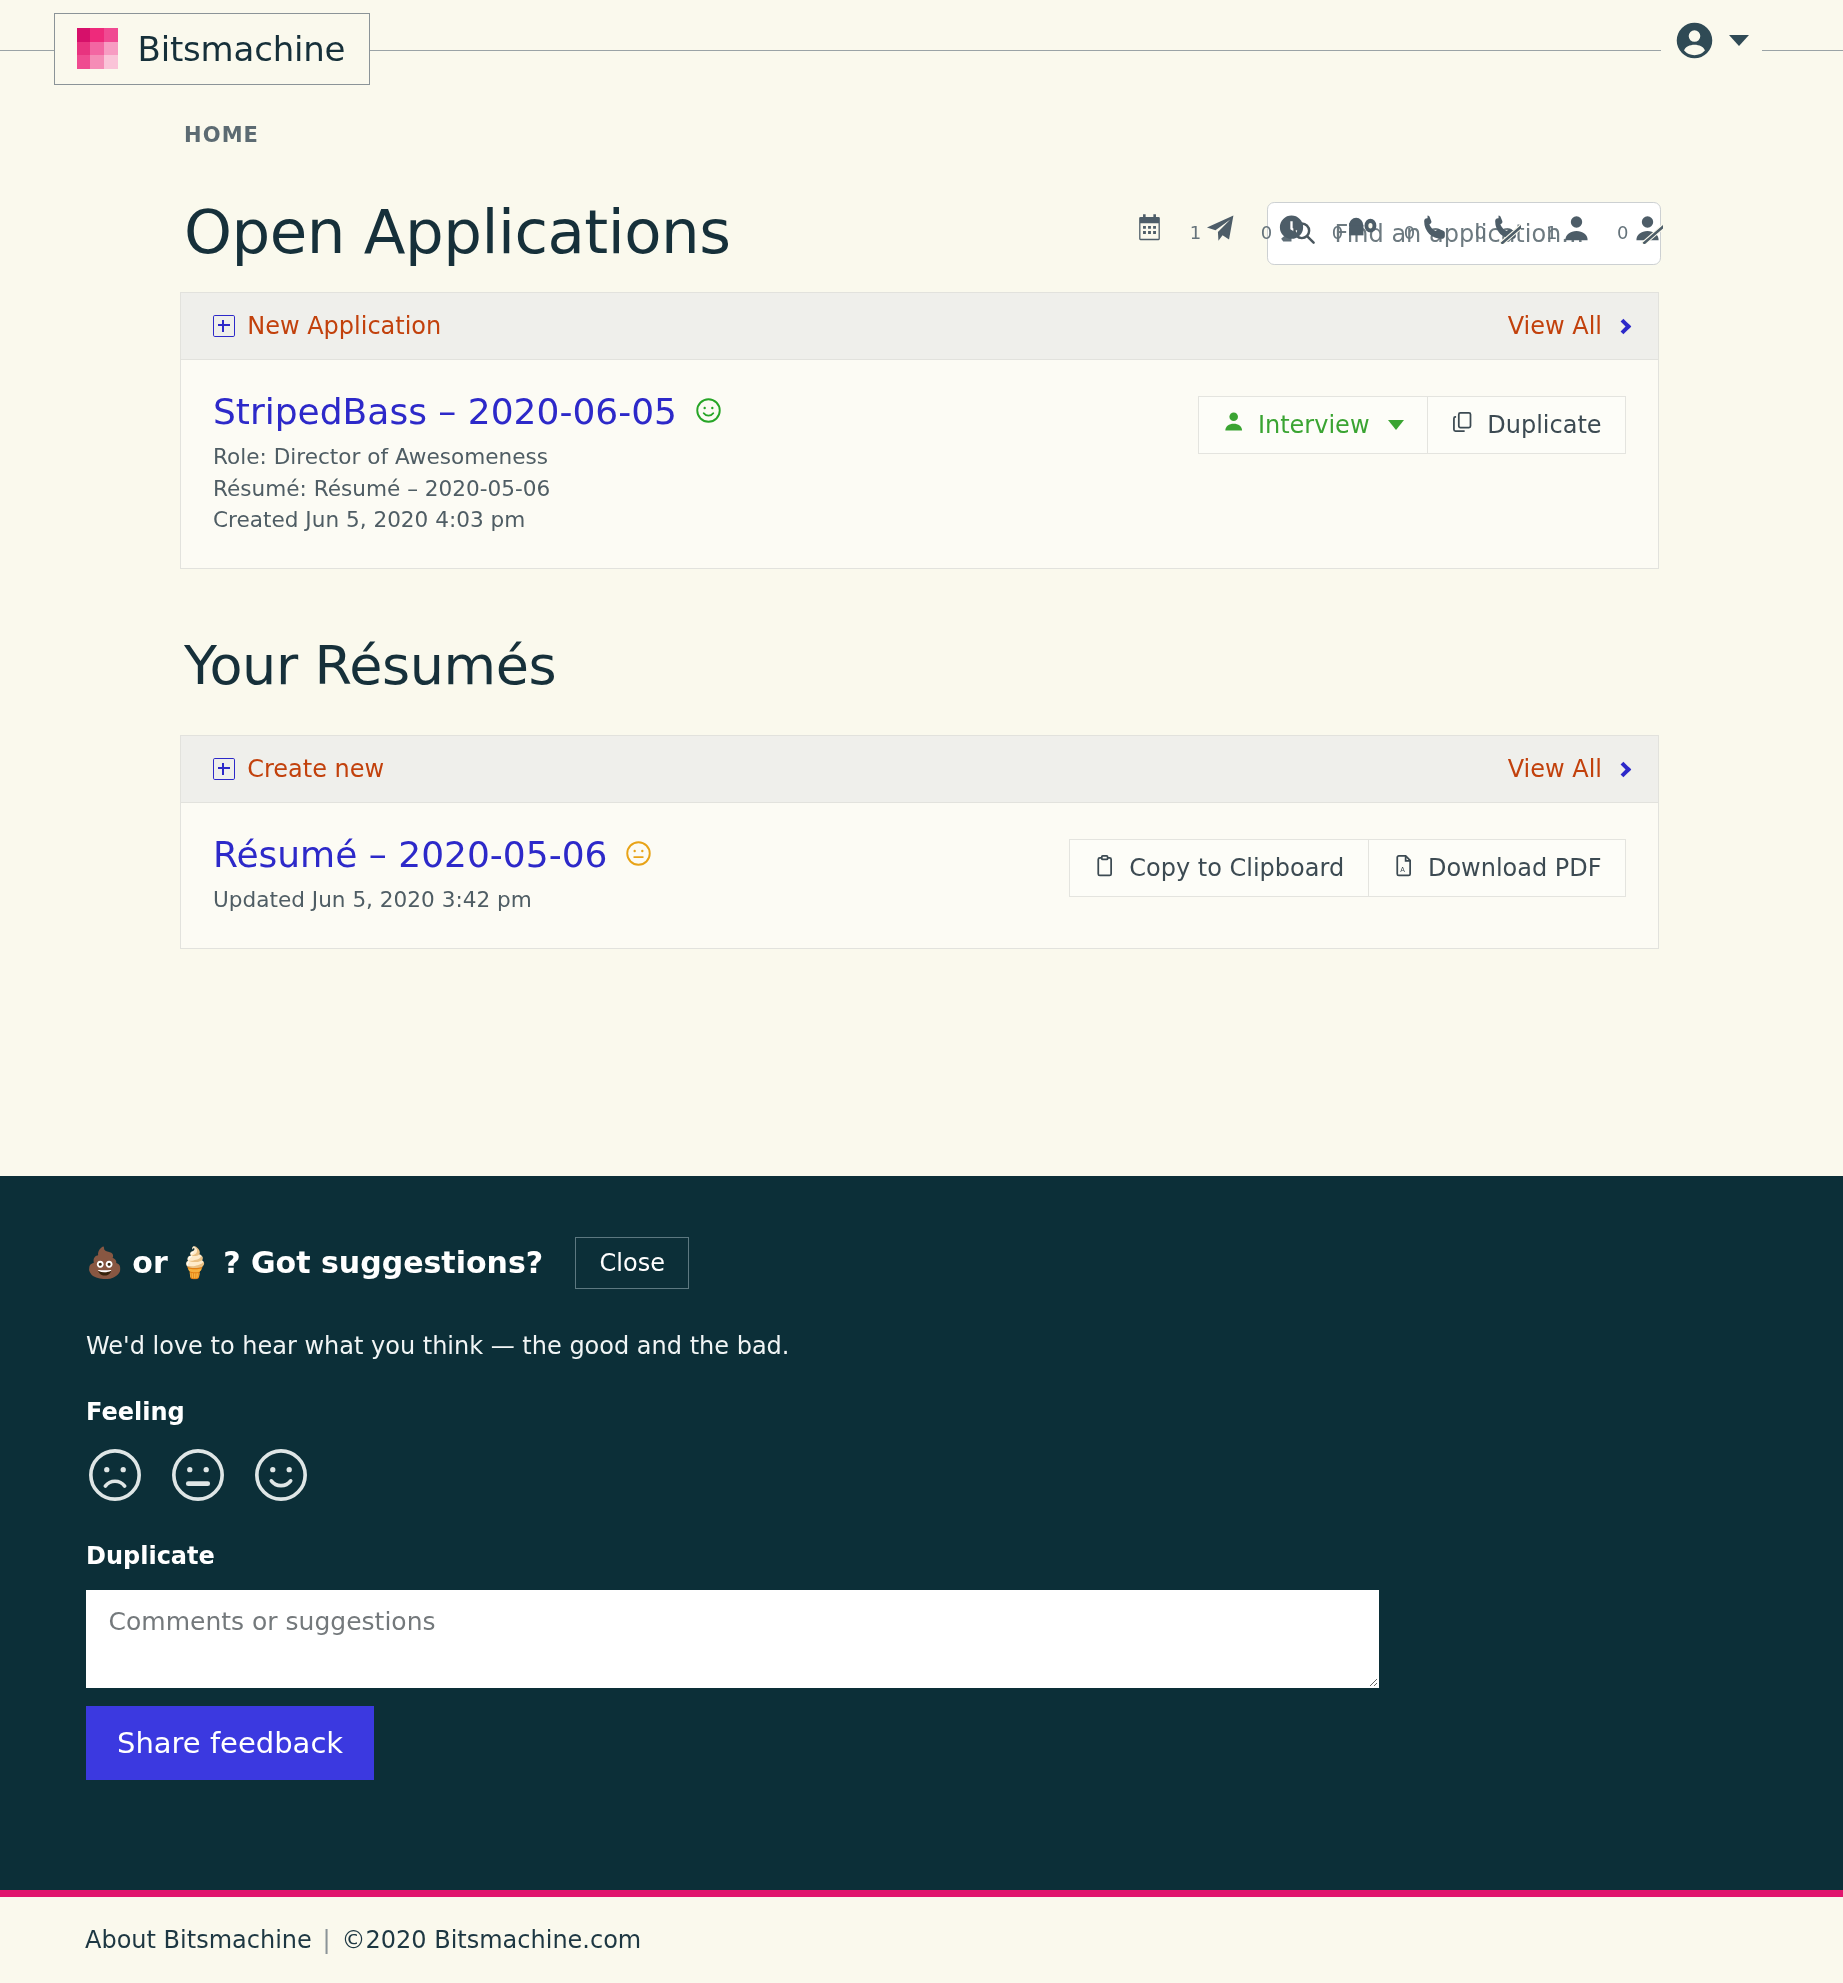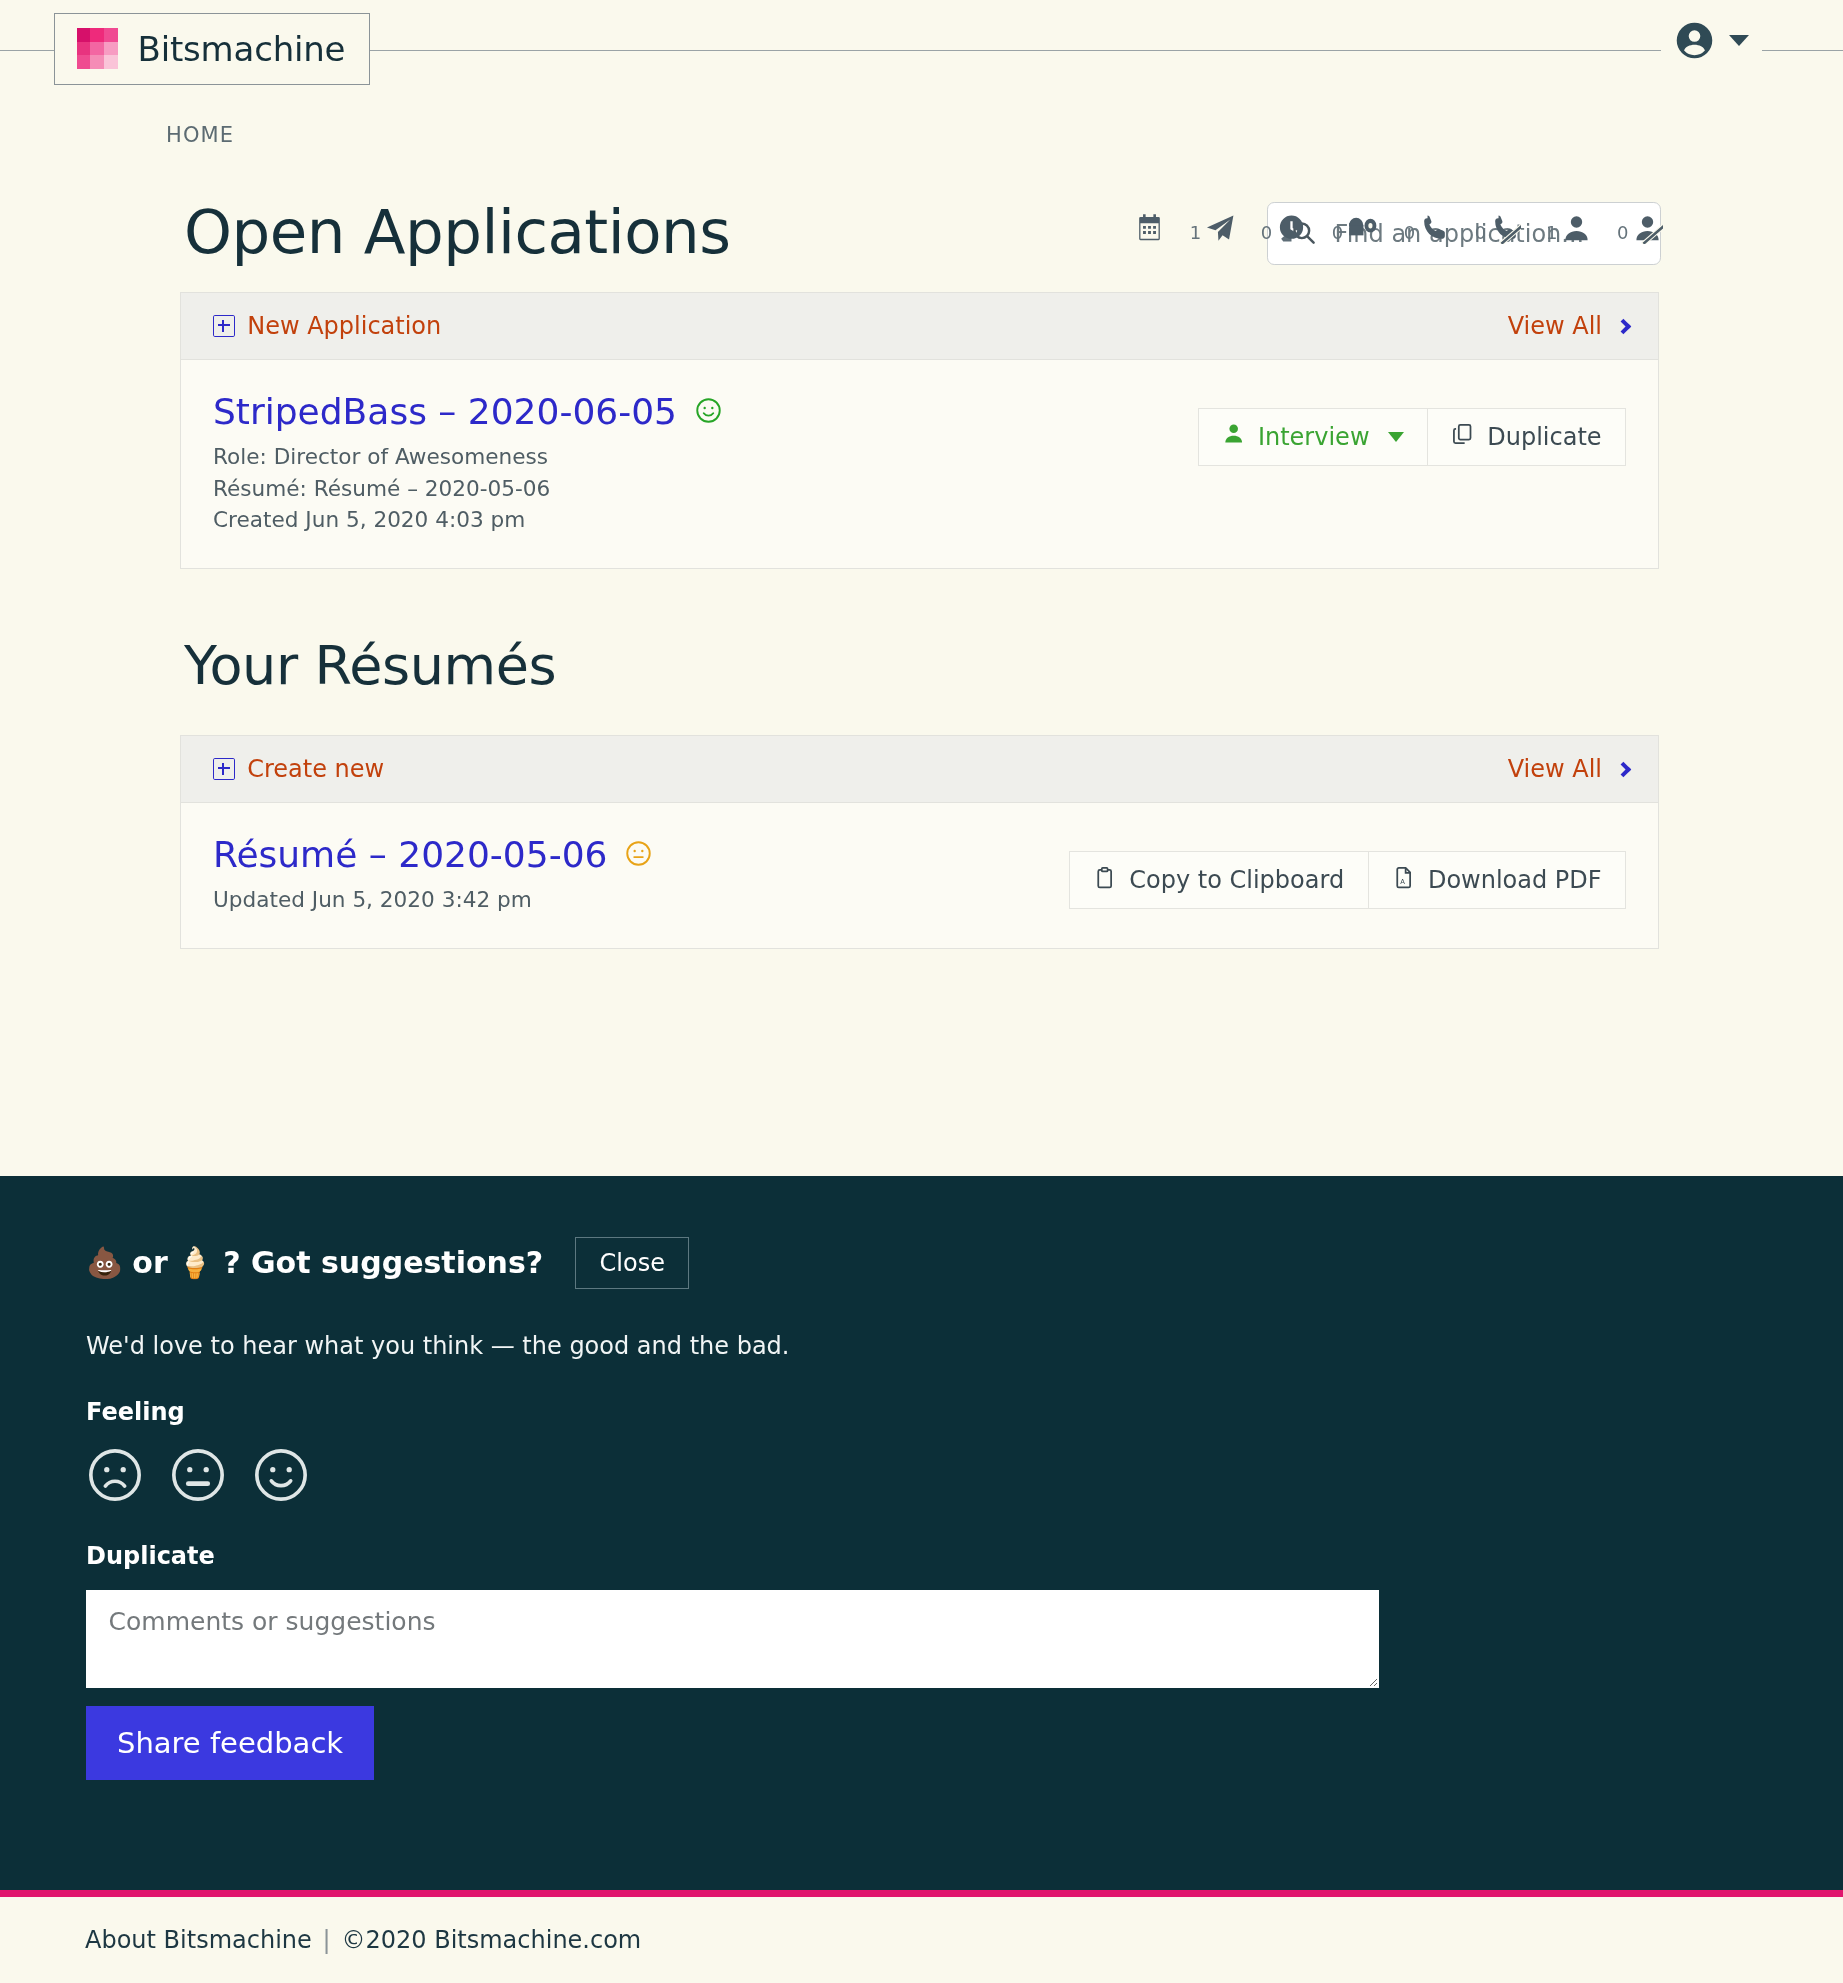--- a/index.html
+++ b/index.html
@@ -68,24 +68,25 @@
     border-right: 10px solid transparent;
     border-top: 11.7px solid #2f4a55;
   }
   .crumbrow {
     position: relative;
     height: 94px;
     padding-left: 184px;
   }
   .crumb {
     position: absolute;
-    left: 166px; top: 29px;
+    left: 184px; top: 29px;
     font-size: 21px;
     letter-spacing: 1.1px;
     color: #5c6b72;
+    font-weight: bold;
   }
   .search {
     position: absolute;
     left: 1267px; top: 108px;
     width: 394px; height: 63px;
     background: #fff;
     border: 0.9px solid #ccd0d2;
     border-radius: 7.2px;
     display: flex;
     align-items: center;
@@ -210,21 +211,21 @@
     font-size: 21.6px;
     color: #4f5d64;
     line-height: 1.47;
   }
 
   .btn-group {
     display: flex;
     align-items: center;
     background: #fdfdf8;
     border: 0.9px solid #e4e4df;
-    margin-top: 17px;
+    margin-top: 5px;
   }
   .btn {
     display: flex;
     align-items: center;
     gap: 12.6px;
     padding: 0 23.4px;
     height: 56px;
     font-size: 24px;
     color: #3c4a52;
     background: transparent;

